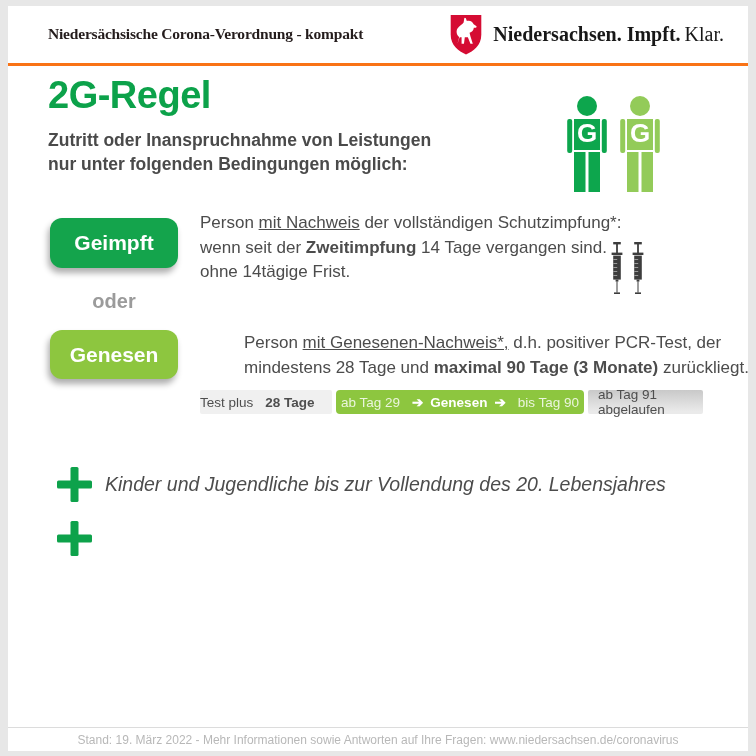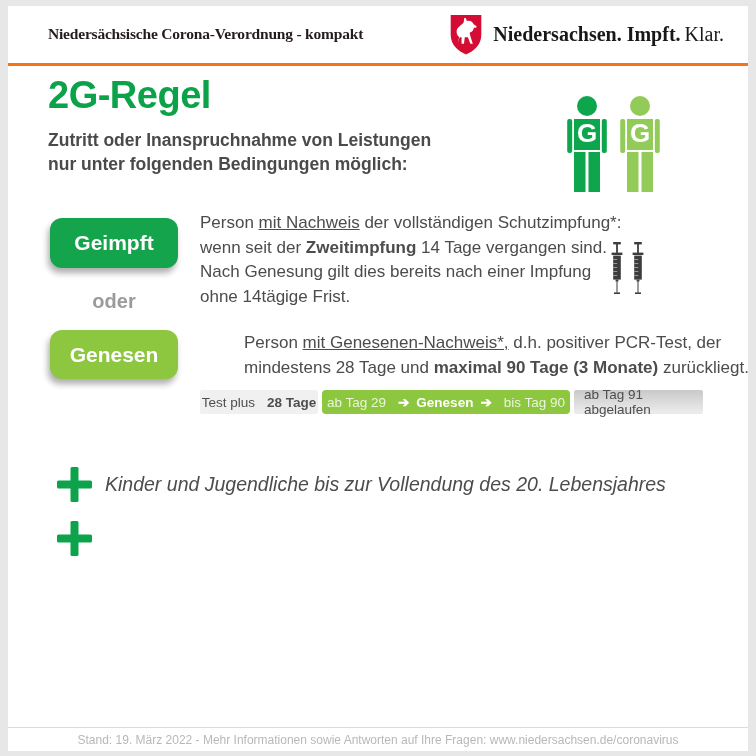--- a/index.html
+++ b/index.html
@@ -64,22 +64,22 @@
   .u{text-decoration:underline;}
   .b{font-weight:bold;}
   .syringes{position:absolute;left:601px;top:236px;display:flex;gap:5px;}
   .syringes svg{display:block;}
   
   .timeline{
     position:absolute;left:192px;top:384px;width:503px;height:24px;
     display:flex;gap:4px;font-size:13.5px;
   }
   .tl-test{
-    width:118px;background:#f0f0f0;color:#4e4e4e;border-radius:2px;
-    display:flex;align-items:center;justify-content:center;gap:12px;
+    width:132px;background:#f0f0f0;color:#4e4e4e;border-radius:2px;
+    display:flex;align-items:center;gap:12px;
   }
   .tl-valid{
     width:248px;background:#8dc63f;border-radius:4px;
     display:flex;align-items:center;justify-content:space-between;
     padding:0 5px;box-sizing:border-box;
     color:rgba(255,255,255,0.82);
   }
   .tl-valid .mid{color:#ffffff;font-weight:bold;display:flex;gap:7px;align-items:center;}
   .tl-expired{
     flex:1;background:linear-gradient(180deg,#c9c9c9 0%,#eaeaea 90%);
@@ -158,21 +158,20 @@
         <rect x="24.5" y="56" width="11.5" height="40"></rect>
       </g>
       <text class="fig-letter" x="23" y="46" text-anchor="middle">G</text>
     </svg>
   </div>
 
   <div class="pill pill-geimpft">Geimpft</div>
   <div class="para para-vacc">
     <div><span>Person </span><span class="u">mit Nachweis</span><span> der vollständigen Schutzimpfung*:</span></div>
     <div><span>wenn seit der </span><span class="b">Zweitimpfung</span><span> 14 Tage vergangen sind.</span></div>
-    <div>Nach Genesung gilt dies bereits nach einer Impfung</div>
     <div>ohne 14tägige Frist.</div>
   </div>
 
   <div class="syringes">
     <svg width="16" height="53" viewBox="0 0 16 53">
       <g fill="#3d3d3d">
         <rect x="4.2" y="0" width="7.6" height="2.4"></rect>
         <rect x="7.1" y="2" width="1.8" height="9"></rect>
         <rect x="2.6" y="10.6" width="10.8" height="2.4"></rect>
         <rect x="4.2" y="13.6" width="7.6" height="24"></rect>

